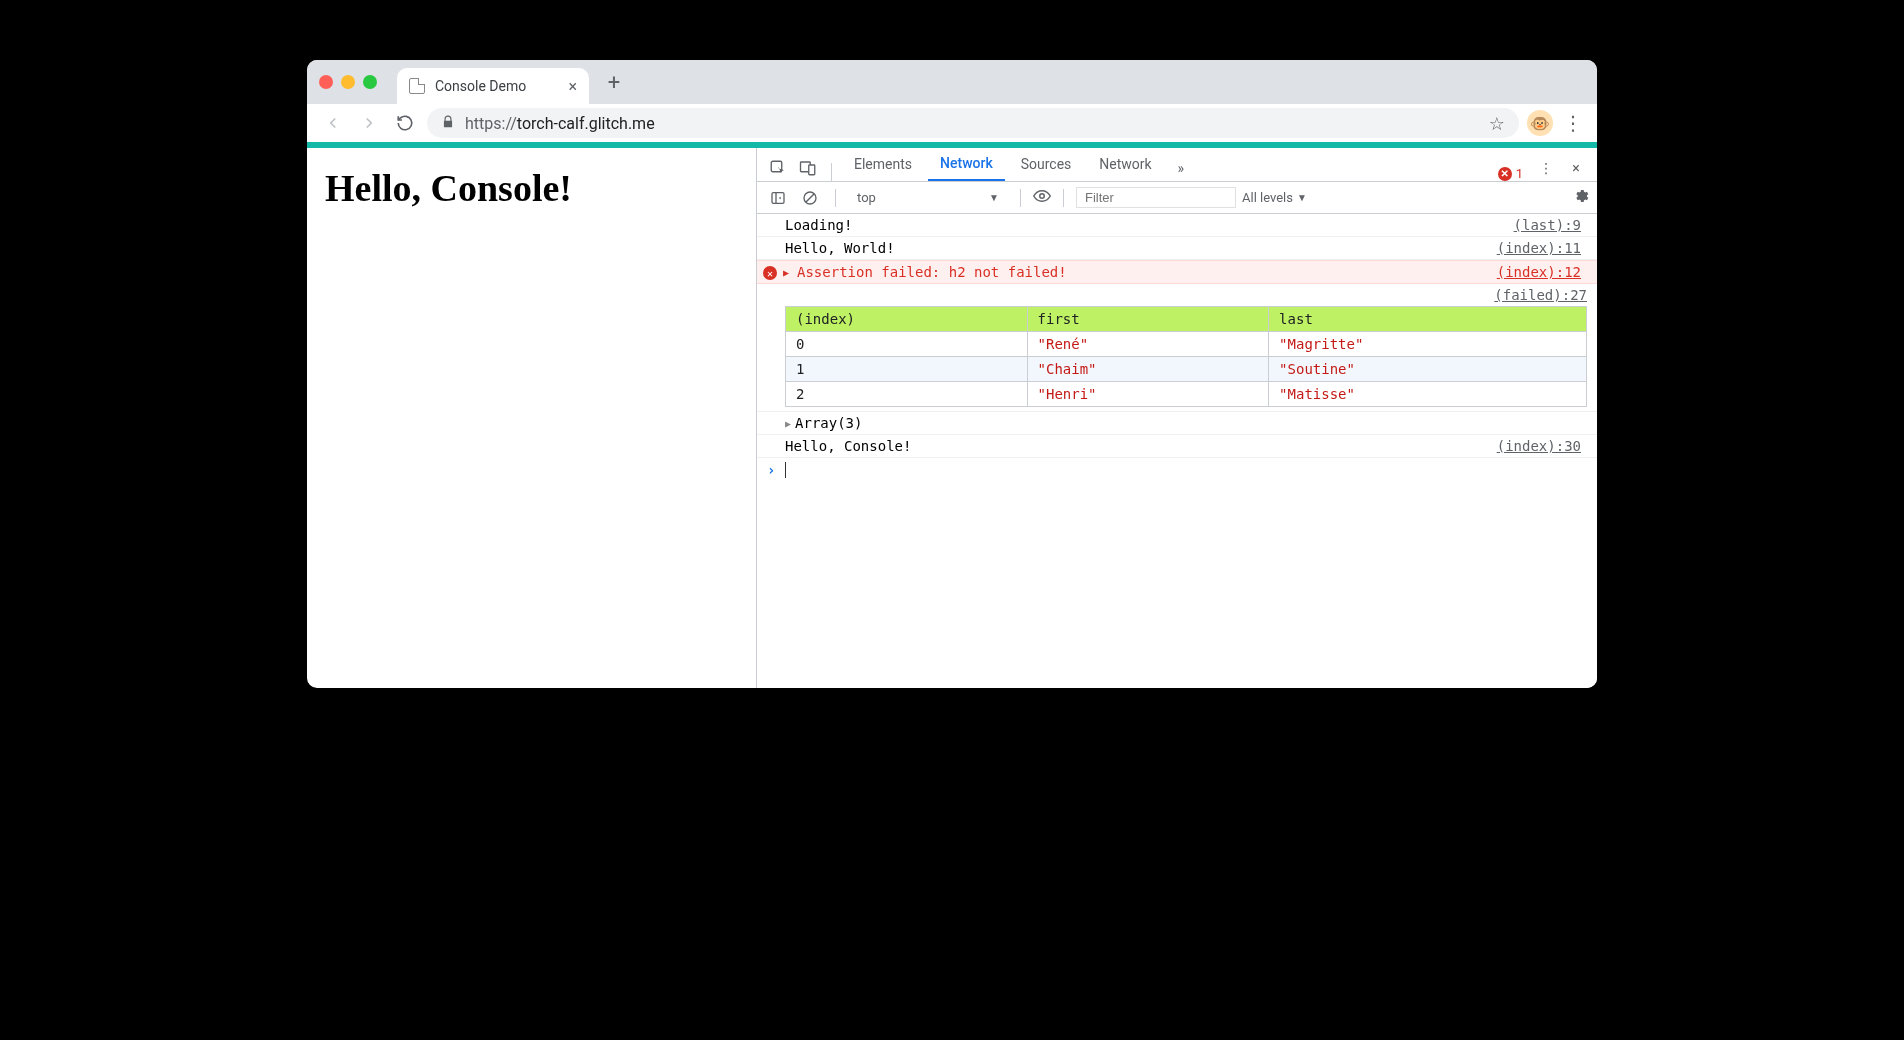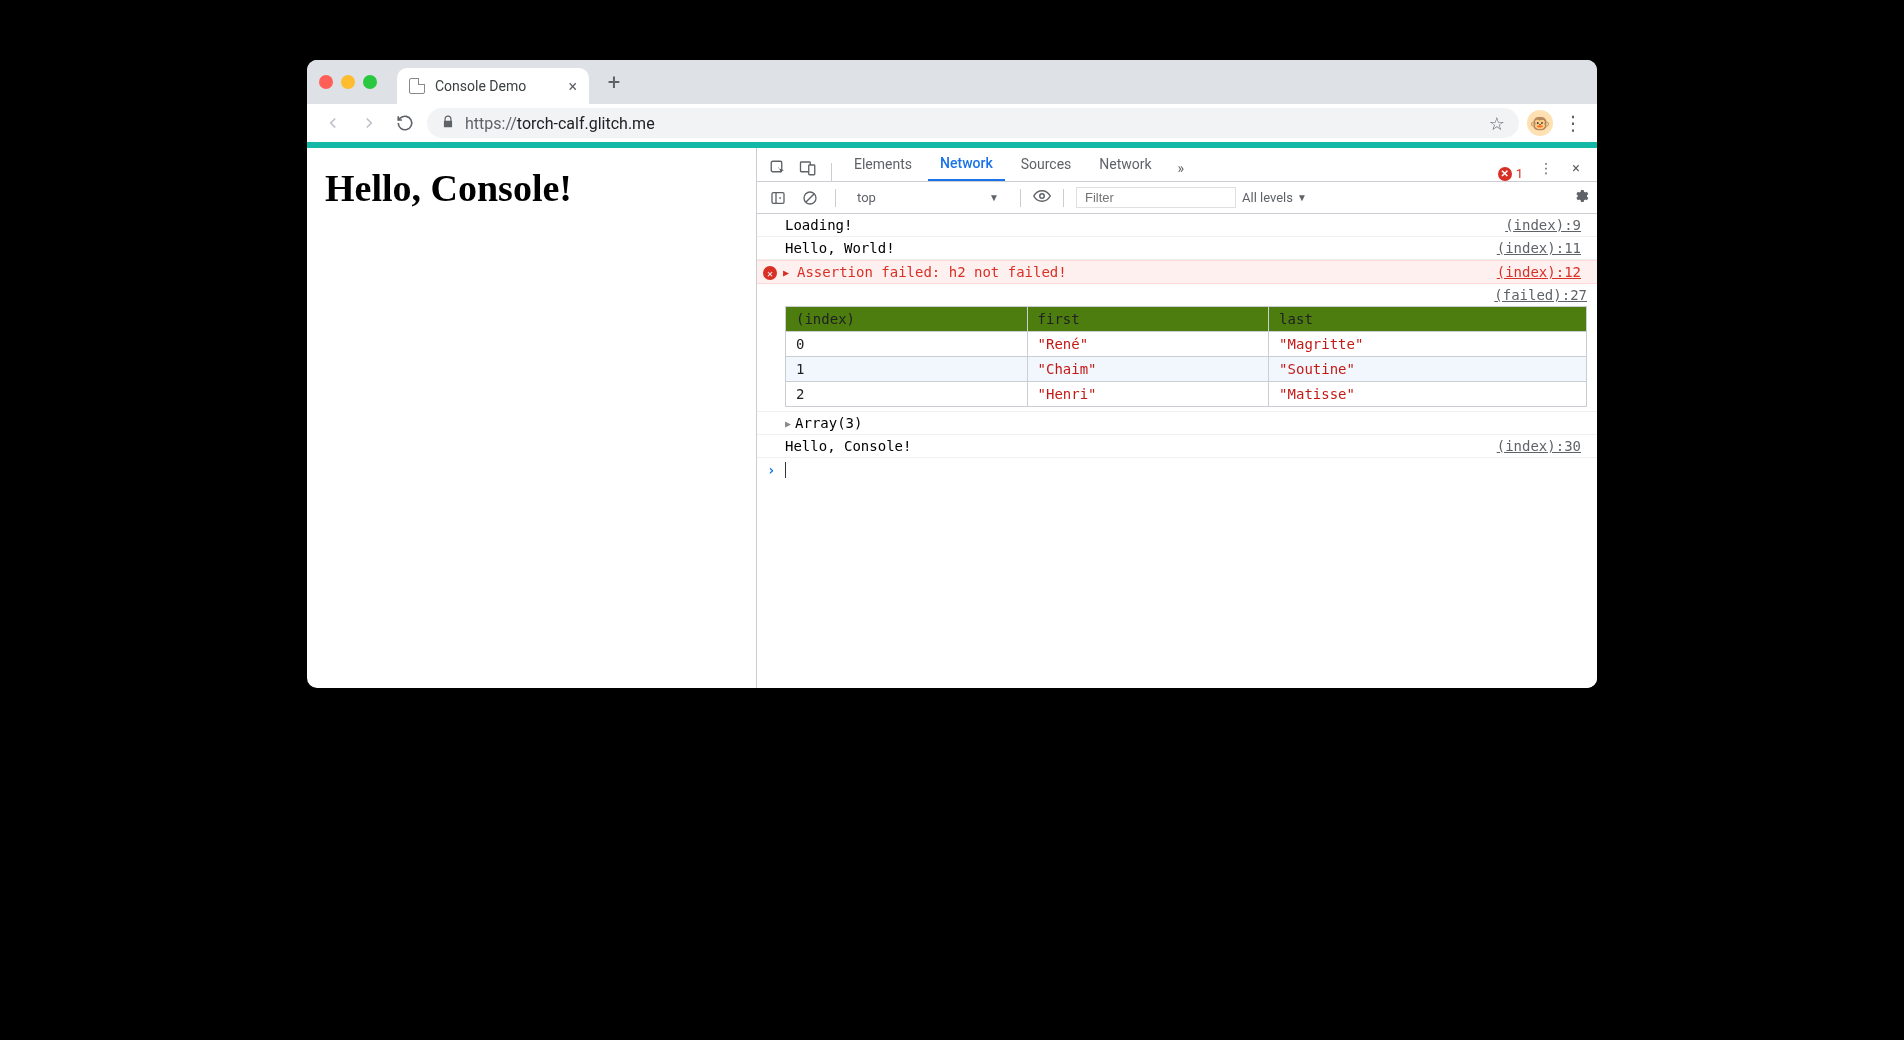--- a/index.html
+++ b/index.html
@@ -339,21 +339,21 @@
       border-collapse: collapse;
       width: 100%;
       font-size: 14px;
     }
     .console-table th, .console-table td {
       border: 1px solid #cacdd1;
       padding: 4px 10px;
       text-align: left;
     }
     .console-table th {
-      background: #4d7c0f;
+      background: #bef264;
       font-weight: normal;
       color: #202124;
     }
     .console-table tr:nth-child(even) td {
       background: #f2f7fd;
     }
     .console-table td.idx { color: #202124; }
     .console-table td.str { color: #c41a16; }
     .array-collapse {
       padding: 3px 10px 3px 28px;
@@ -500,21 +500,21 @@
         <span class="gear-icon">
           <svg width="16" height="16" viewBox="0 0 24 24" fill="currentColor">
               <path d="M12 8a4 4 0 100 8 4 4 0 000-8zm9 4a7 7 0 00-.1-1.2l2.1-1.6-2-3.4-2.5 1a7 7 0 00-2-1.2L16 3h-4l-.5 2.6a7 7 0 00-2 1.2l-2.5-1-2 3.4 2.1 1.6A7 7 0 007 12c0 .4 0 .8.1 1.2l-2.1 1.6 2 3.4 2.5-1a7 7 0 002 1.2L12 21h4l.5-2.6a7 7 0 002-1.2l2.5 1 2-3.4-2.1-1.6c.1-.4.1-.8.1-1.2z"></path>
             </svg>
         </span>
       </div>
 
       <div class="console-body">
         <div class="msg-row">
           <span>Loading!</span>
-          <span class="source-link">(index):9</span>
+          <span class="source-link">(last):9</span>
         </div>
         <div class="msg-row">
           <span>Hello, World!</span>
           <span class="source-link">(index):11</span>
         </div>
         <div class="msg-row error with-tri">
           <span class="msg-icon-err">✕</span>
           <span class="expand-tri">▶</span>
           <span>Assertion failed: h2 not failed!</span>
           <span class="source-link">(index):12</span>

